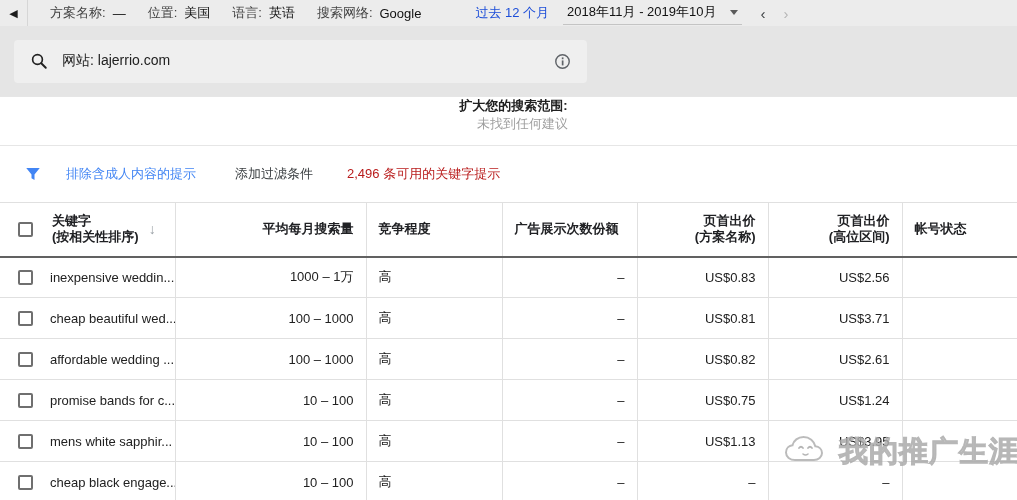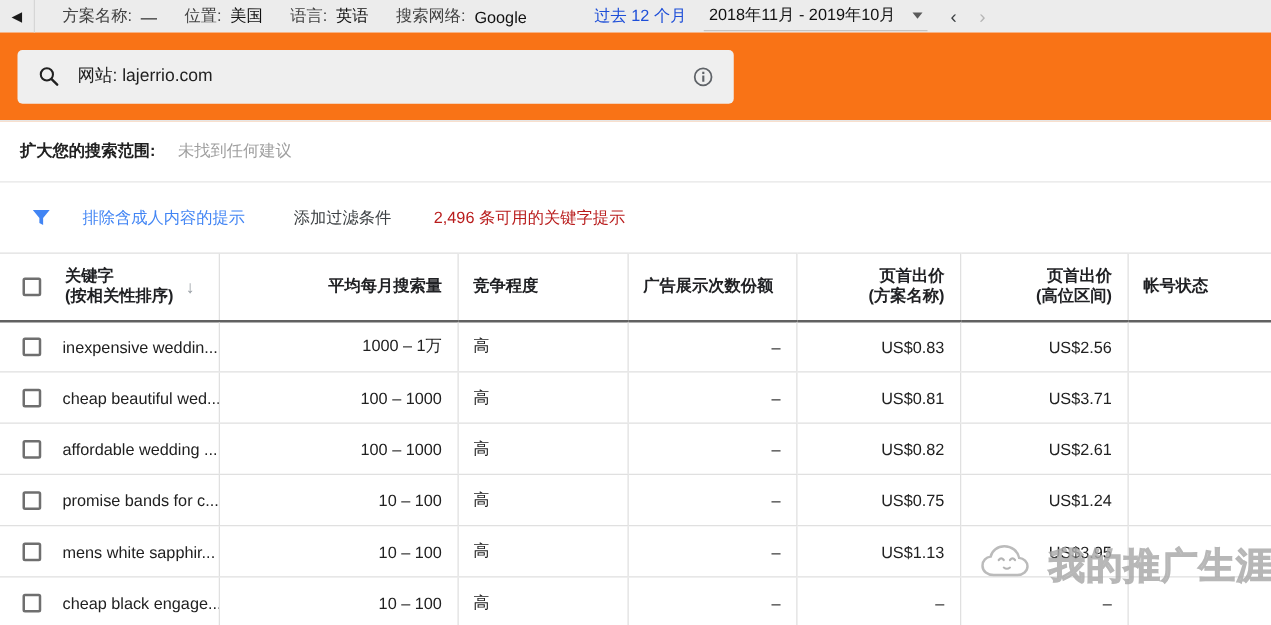--- a/index.html
+++ b/index.html
@@ -16,30 +16,30 @@
   .tb-value { color:#111; }
   .tb-muted { color:#1d4ed8;margin-left:32px; }
   .date-select { display:flex; align-items:center; border-bottom:1px solid #c4c4c4;
     padding:2px 4px 3px 4px; cursor:pointer; }
   .caret-down { width:0; height:0; border-left:4px solid transparent; border-right:4px solid transparent;
     border-top:5px solid #5a5a5a; margin-left:14px; }
   .chev { font-size:15px; color:#3c4043; margin-left:18px; cursor:pointer; }
   .chev.disabled { color:#b5b5b5; }
 
   
-  .search-section { height:71px; background:#f97316; display:flex; align-items:center;
+  .search-section { height:71px; background:#e5e5e5; display:flex; align-items:center;
     border-bottom:1px solid #e6e6e6; }
   .search-box { margin-left:14px; width:573px; height:43px; background:#efefef;
     border-radius:4px; display:flex; align-items:center; padding:0 16px; }
   .search-text { font-size:14px; color:#212121; margin-left:14px; flex:1; }
   .icon-svg { display:block; }
 
   
   .expand-row { height:49px; display:flex; align-items:center; border-bottom:1px solid #e6e6e6;
-    padding-left:16px; font-size:13px; }
+    padding-left:28px; font-size:13px;flex-direction:column; }
   .expand-label { color:#212121; font-weight:bold; margin-right:18px; }
   .expand-value { color:#9e9e9e; }
 
   
   .filter-row { height:56px; display:flex; align-items:center; padding-left:24px; font-size:13px; }
   .filter-icon { margin-right:24px; display:flex; }
   .filter-link { color:#4285f4; margin-right:39px; cursor:pointer; }
   .filter-add { color:#3c4043; margin-right:34px; cursor:pointer; }
   .filter-count { color:#b91c1c; }
 

